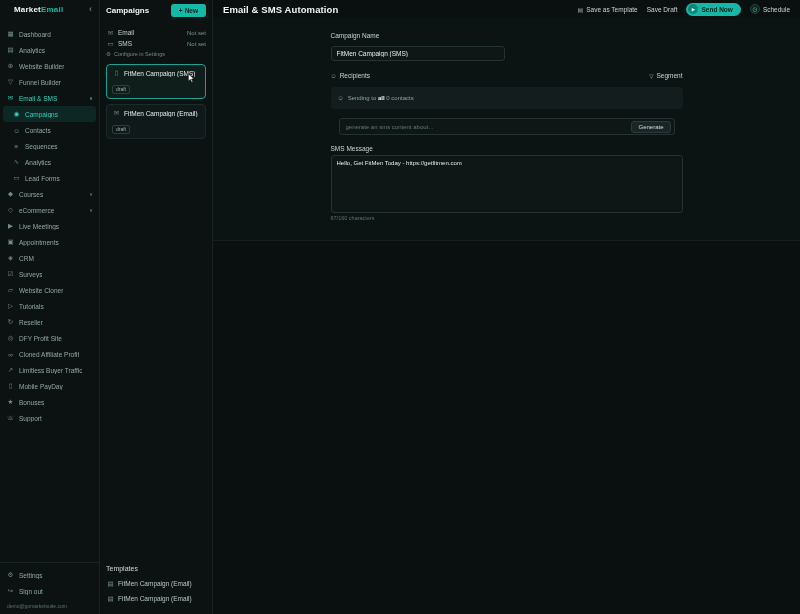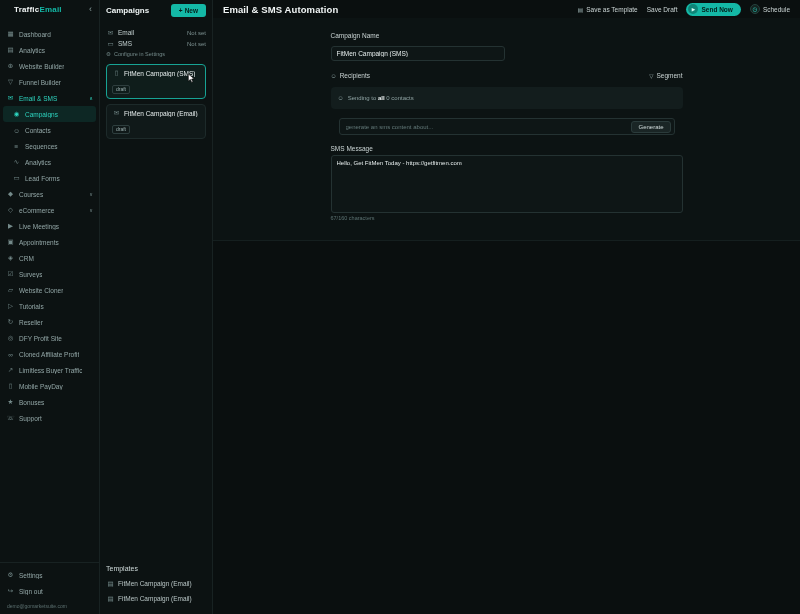--- a/index.html
+++ b/index.html
@@ -72,21 +72,21 @@
 
   .cursor { position:absolute; left:186px; top:72px; width:11px; height:13px; pointer-events:none; z-index:9; }
 </style>
 </head>
 <body>
 
 <div class="app">
 
   <aside class="sidebar">
     <div class="brand-row">
-      <span class="brand"><span>Traffic</span><span class="suite">Email</span></span>
+      <span class="brand"><span>Market</span><span class="suite">Email</span></span>
       <span class="collapse">‹</span>
     </div>
 
     <nav class="nav">
       <div class="nav-item">
         <span class="nav-icon">▦</span>
         <span class="nav-label">Dashboard</span>
       </div>
       <div class="nav-item">
         <span class="nav-icon">▤</span>

